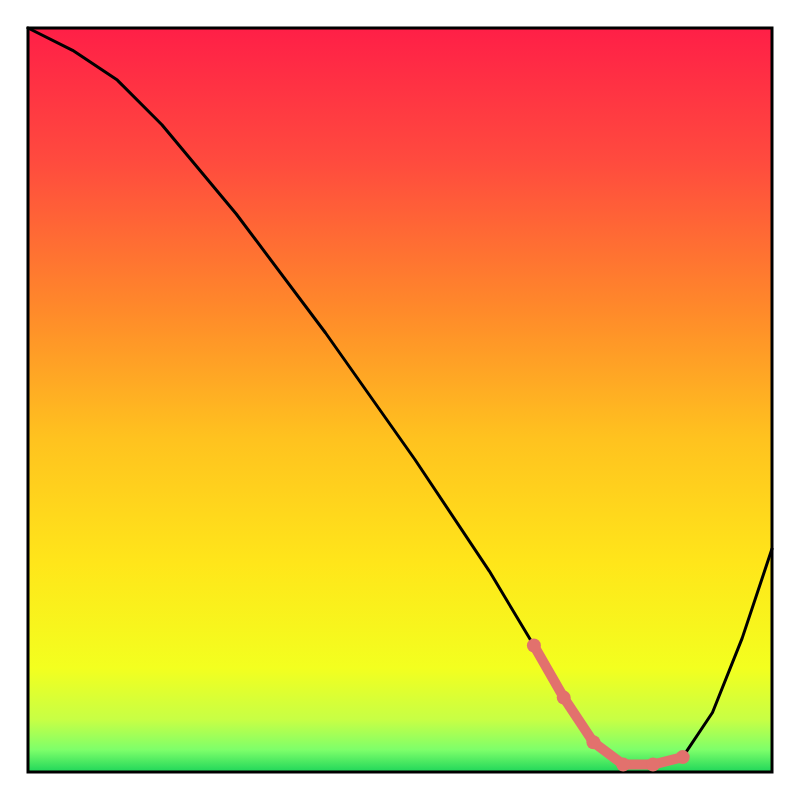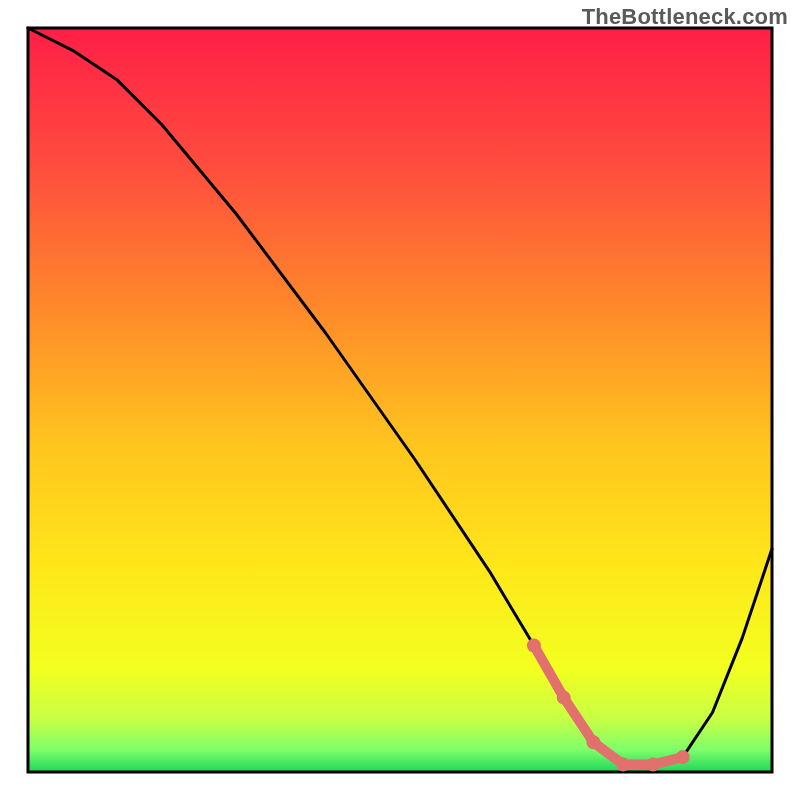--- a/index.html
+++ b/index.html
@@ -29,21 +29,20 @@
   svg {
     position: absolute;
     left: 0;
     top: 0;
   }
 </style>
 </head>
 <body>
 <div class="frame">
 
-  <div class="watermark">TheBottleneck.com</div>
 
   <svg id="chart-svg" width="800" height="800" viewBox="0 0 800 800">
       <defs>
         <linearGradient id="bg-grad" x1="0" y1="0" x2="0" y2="1">
           <stop offset="0%" stop-color="#ff1f47"></stop>
           <stop offset="18%" stop-color="#ff4b3e"></stop>
           <stop offset="38%" stop-color="#ff8a2a"></stop>
           <stop offset="55.00000000000001%" stop-color="#ffc21f"></stop>
           <stop offset="72%" stop-color="#ffe61a"></stop>
           <stop offset="86%" stop-color="#f3ff1f"></stop>

